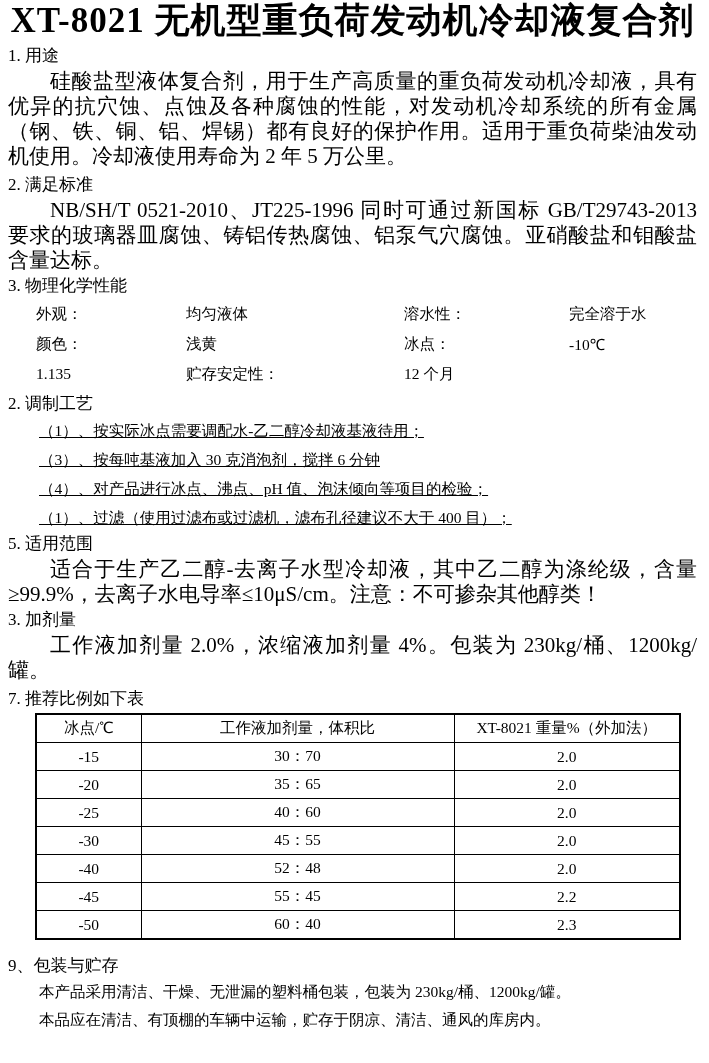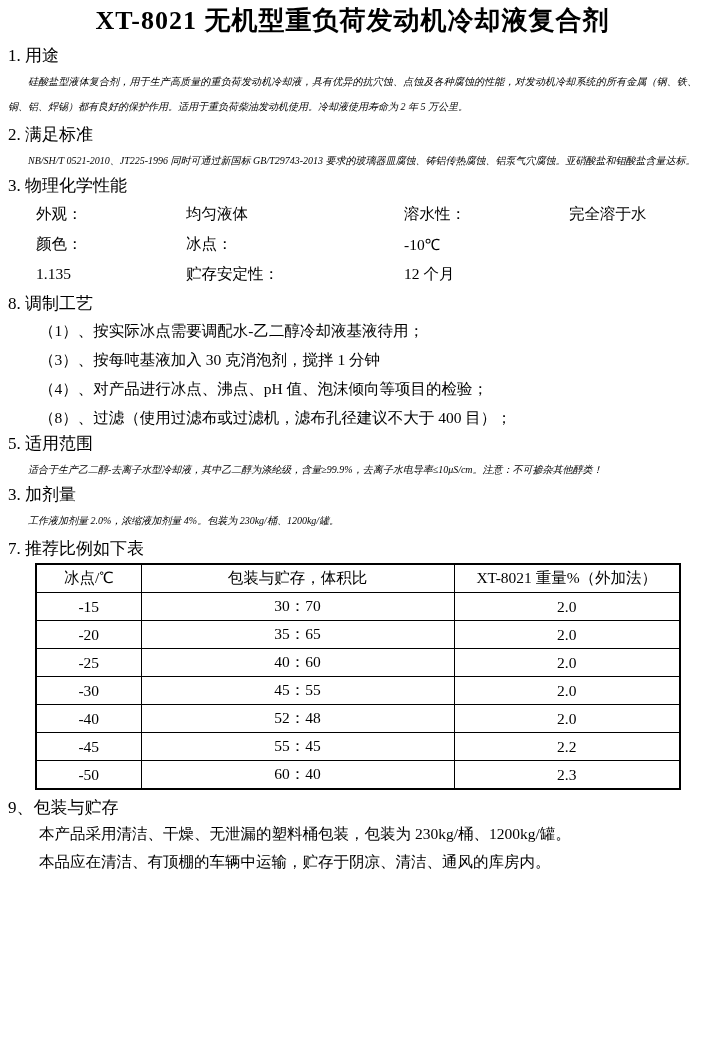--- a/index.html
+++ b/index.html
@@ -13,67 +13,66 @@
     overflow: hidden;
     font-family: "Liberation Serif", serif;
     color: #000000;
   }
   .page {
     padding: 4px 12px 0 8px;
     box-sizing: border-box;
     width: 709px;
   }
   h1.doc-title {
-    font-size: 26px;
+    font-size: 35px;
     line-height: 34px;
     font-weight: bold;
     text-align: center;
     margin: 0 0 8px 0;
     letter-spacing: 1px;
   }
   h2.sec-heading {
     font-size: 17px;
     line-height: 20px;
     font-weight: normal;
     margin: 3px 0 3px 0;
   }
   p.body-par {
-    font-size: 10px;
+    font-size: 21px;
     line-height: 25px;
     margin: 2px 0 6px 0;
     text-indent: 2em;
     text-align: justify;
-    font-style: italic;
   }
   p.body-par.tight { margin-bottom: 0; }
   
   .props {
     margin: 3px 0 5px 0;
   }
   .props-row {
     display: grid;
     grid-template-columns: 150px 218px 165px 1fr;
     align-items: center;
     height: 30px;
     font-size: 15.5px;
     padding-left: 28px;
   }
   .props-row .val2 { }
   
-  .steps { margin: 4px 0 2px 0; }
+  .steps { margin: 4px 0 2px 0; text-decoration: underline; }
   .step {
     font-size: 15.5px;
     line-height: 25px;
     margin: 0 0 4px 0;
     text-indent: 2em;
   }
   
   table.ratio-table {
     border-collapse: collapse;
-    margin: 4px 0 8px 27px;
+    margin: 4px 0 16px 27px;
     width: 644px;
     table-layout: fixed;
     font-size: 15.5px;
   }
   table.ratio-table th,
   table.ratio-table td {
     border: 1px solid #000;
     text-align: center;
     font-weight: normal;
     height: 27px;
@@ -107,55 +106,56 @@
   <h2 class="sec-heading">3. 物理化学性能</h2>
   <div class="props">
     <div class="props-row">
       <span>外观：</span>
       <span>均匀液体</span>
       <span>溶水性：</span>
       <span class="val2">完全溶于水</span>
     </div>
     <div class="props-row">
       <span>颜色：</span>
+      <span>浅黄</span>
       <span>冰点：</span>
       <span class="val2">-10℃</span>
     </div>
     <div class="props-row">
       <span>1.135</span>
       <span>贮存安定性：</span>
       <span class="val2">12 个月</span>
     </div>
   </div>
 
-  <h2 class="sec-heading">8. 调制工艺</h2>
+  <h2 class="sec-heading">2. 调制工艺</h2>
   <div class="steps">
     <p class="step">（1）、按实际冰点需要调配水-乙二醇冷却液基液待用；</p>
-    <p class="step">（3）、按每吨基液加入 30 克消泡剂，搅拌 1 分钟</p>
+    <p class="step">（3）、按每吨基液加入 30 克消泡剂，搅拌 6 分钟</p>
     <p class="step">（4）、对产品进行冰点、沸点、pH 值、泡沫倾向等项目的检验；</p>
-    <p class="step">（8）、过滤（使用过滤布或过滤机，滤布孔径建议不大于 400 目）；</p>
+    <p class="step">（1）、过滤（使用过滤布或过滤机，滤布孔径建议不大于 400 目）；</p>
   </div>
 
   <h2 class="sec-heading">5. 适用范围</h2>
   <p class="body-par tight">适合于生产乙二醇-去离子水型冷却液，其中乙二醇为涤纶级，含量≥99.9%，去离子水电导率≤10μS/cm。注意：不可掺杂其他醇类！</p>
 
   <h2 class="sec-heading">3. 加剂量</h2>
   <p class="body-par">工作液加剂量 2.0%，浓缩液加剂量 4%。包装为 230kg/桶、1200kg/罐。</p>
 
   <h2 class="sec-heading">7. 推荐比例如下表</h2>
   <table class="ratio-table">
     <colgroup>
         <col class="c1">
         <col class="c2">
         <col class="c3">
       </colgroup>
     <thead>
       <tr>
         <th>冰点/℃</th>
-        <th>包装与贮存，体积比</th>
+        <th>工作液加剂量，体积比</th>
         <th>XT-8021 重量%（外加法）</th>
       </tr>
     </thead>
     <tbody>
       <tr>
         <td>-15</td>
         <td>30：70</td>
         <td>2.0</td>
       </tr>
       <tr>

